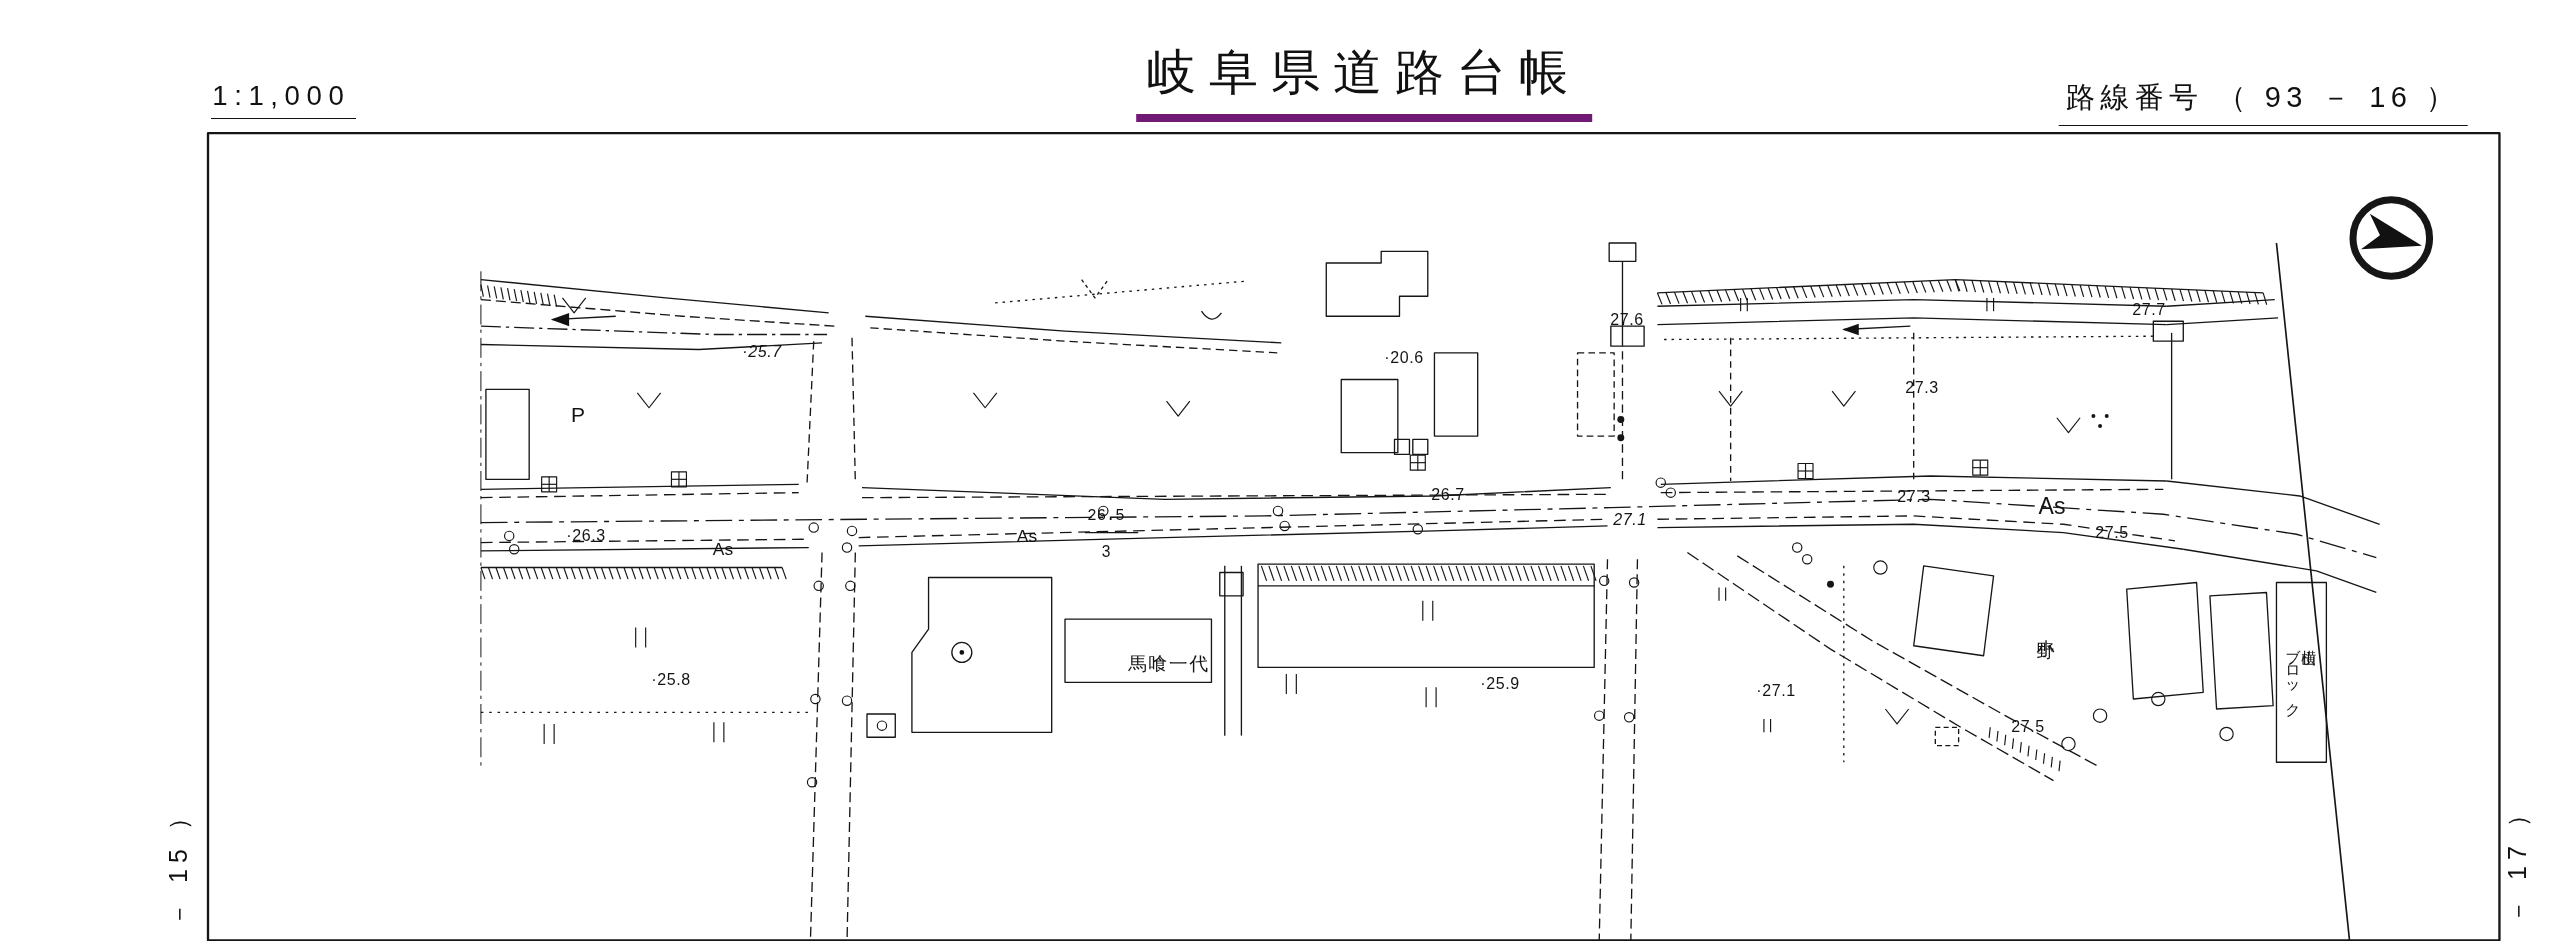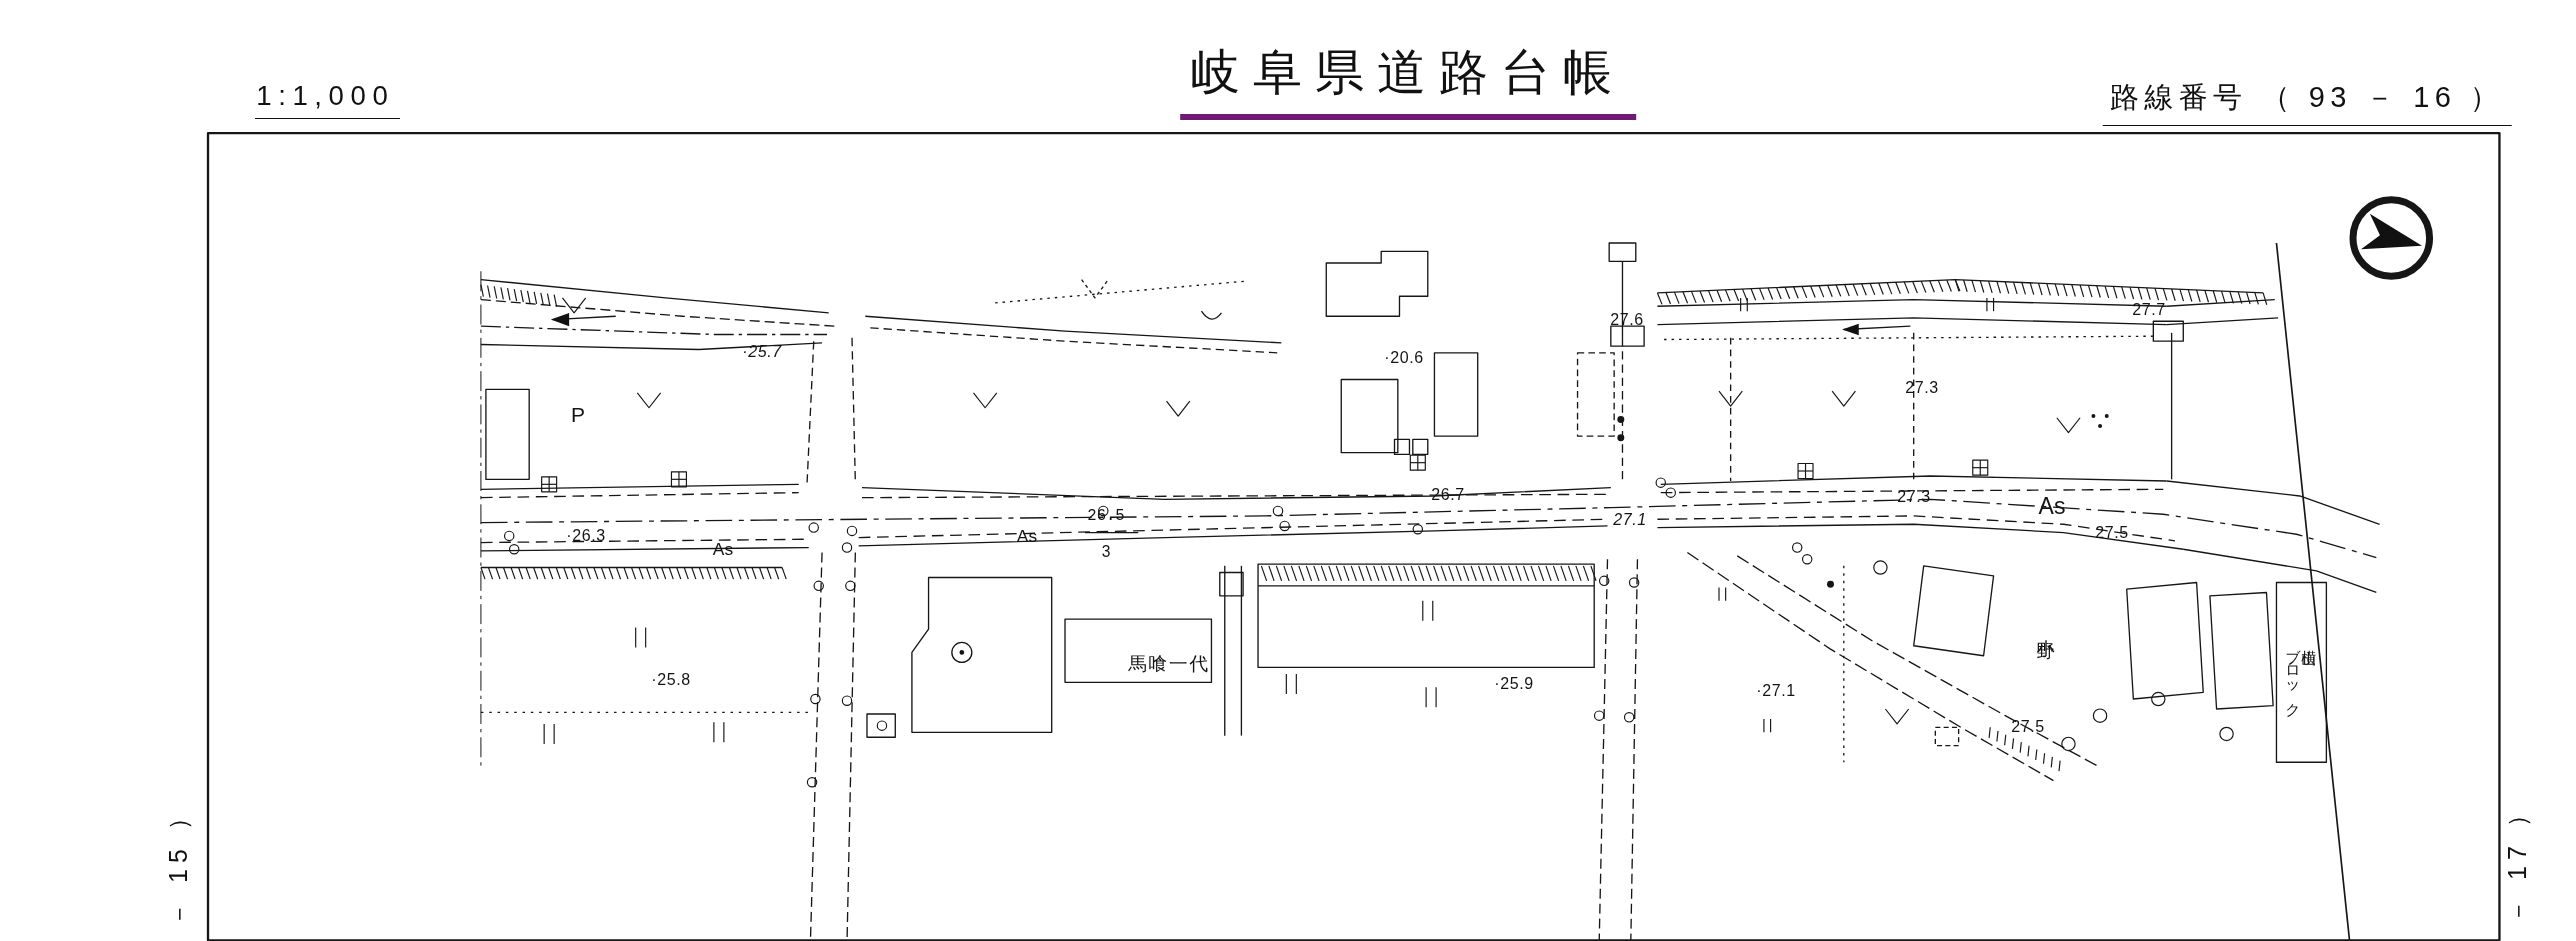--- a/index.html
+++ b/index.html
@@ -2,29 +2,29 @@
 <html style="font-size:9.6px"><head>
 <meta charset="utf-8">
 <style>
   html,body{margin:0;padding:0;}
   body{
     width:2576px;height:942px;position:relative;overflow:hidden;
     background:#ffffff;color:#141414;
     font-family:"Liberation Sans","DejaVu Sans",sans-serif;
   }
   
-  .hdr{position:absolute;white-space:pre;color:#111;margin-left:44px;}
+  .hdr{position:absolute;white-space:pre;color:#111;}
   .scale-label{
     left:211px;top:80px;font-size:27.6px;letter-spacing:6.6px;
     border-bottom:1.8px solid #111;padding:0 6px 6px 1.2px;
   }
   .map-title{
     left:1364px;top:40px;transform:translateX(-50%);
     font-size:49px;letter-spacing:13px;font-weight:500;
-    border-bottom:6px solid #701a75;padding:0 10.8px 8.4px 10.8px;
+    border-bottom:8px solid #701a75;padding:0 10.8px 8.4px 10.8px;
   }
   .route-number{
     left:2263px;top:78px;transform:translateX(-50%);
     font-size:29px;letter-spacing:5.4px;
     border-bottom:1.8px solid #111;padding:0 7.2px 7.2px 7.2px;
   }
   
   .sheet-label{
     position:absolute;font-size:25px;letter-spacing:6px;white-space:pre;color:#111;
     transform:translate(-50%,-50%) rotate(-90deg);
@@ -450,21 +450,21 @@
     <span class="ann surface" style="left: 723px; top: 549px;">As</span>
     <span class="ann surface" style="left: 1027px; top: 536px;">As</span>
     <span class="ann frac" style="left: 1106px; top: 516px; font-family: Liberation Mono, monospace;">26.5</span>
     <span class="ann frac" style="left: 1106px; top: 552px;">3</span>
     <span class="ann elev" style="left: 1448px; top: 495px;">26.7</span>
     <span class="ann elev" style="left: 1630px; top: 520px; font-style: italic;">27.1</span>
     <span class="ann elev" style="left: 1914px; top: 497px;">27.3</span>
     <span class="ann surface-lg" style="left: 2052px; top: 506px;">As</span>
     <span class="ann elev" style="left: 2112px; top: 533px;">27.5</span>
     <span class="ann elev" style="left: 671px; top: 680px;">·25.8</span>
-    <span class="ann elev" style="left: 1500px; top: 684px; margin-left: 14px;">·25.9</span>
+    <span class="ann elev" style="left: 1500px; top: 684px;">·25.9</span>
     <span class="ann elev" style="left: 1776px; top: 691px;">·27.1</span>
     <span class="ann elev" style="left: 2028px; top: 727px;">27.5</span>
     <span class="ann p" style="left: 578px; top: 415px;">P</span>
     <span class="ann name-h" style="left: 1138px; top: 664px; margin-left: 31px;">馬喰一代</span>
     <span class="ann name-v" style="left: 2045px; top: 628px;">小野</span>
     <span class="ann name-v-sm" style="left: 2301px; top: 674px;">横山
 ブロック</span>
   </div>
 
 

